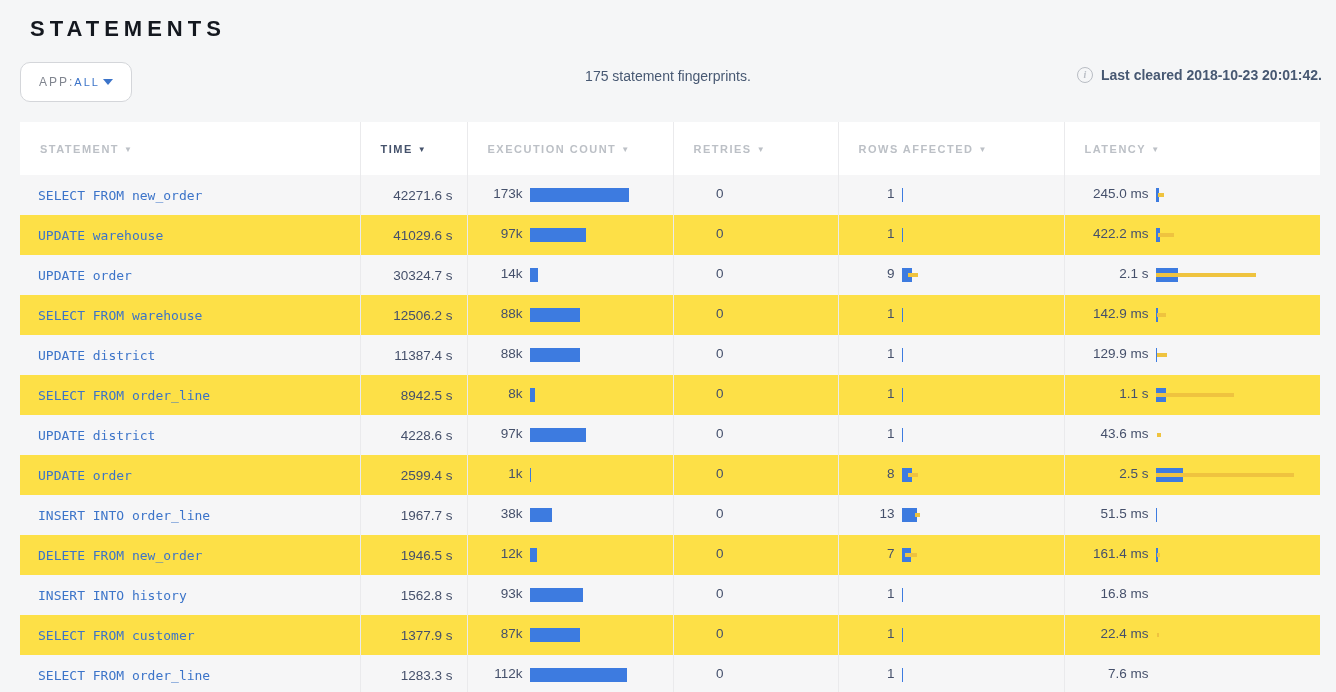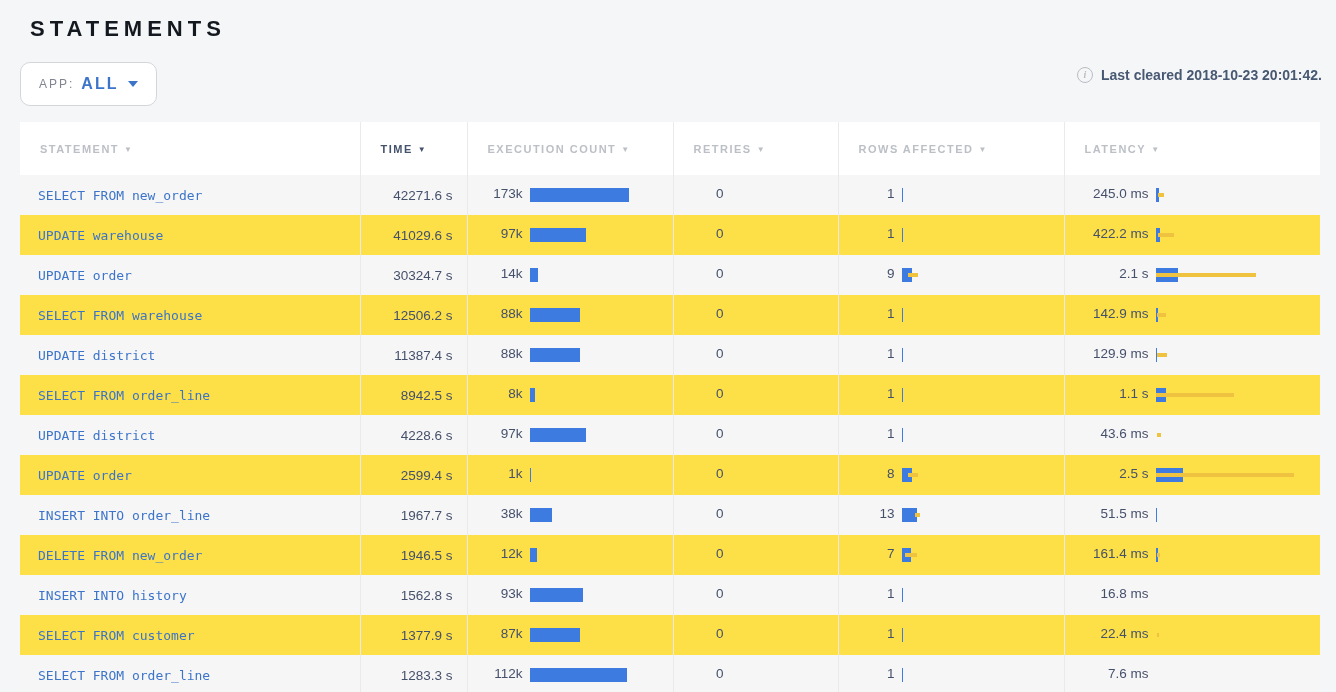--- a/index.html
+++ b/index.html
@@ -16,25 +16,25 @@
   .page-title{
     margin:16px 0 0 30px;
     font-size:22px; font-weight:bold; letter-spacing:5px; color:#14181f;
   }
   .toolbar{
     position:relative; height:62px; margin-top:12px;
   }
   .app-dropdown{
     position:absolute; left:20px; top:8px;
     background:#fff; border:1px solid #d4d6da; border-radius:10px;
-    padding:12px 18px; display:flex; align-items:center; gap:7px;
+    padding:12px 18px; display:flex; align-items:center; gap:0;
     cursor:pointer;
   }
   .app-dropdown .app-label{font-size:12px; letter-spacing:2px; color:#80858f;}
-  .app-dropdown .app-value{font-size:16px; letter-spacing:2px; color:var(--link); font-weight:bold;}
+  .app-dropdown .app-value{font-size:11px; letter-spacing:2px; color:var(--link); font-weight:normal;}
   .app-dropdown .caret{
     width:0; height:0; border-left:5px solid transparent; border-right:5px solid transparent;
     border-top:6px solid var(--link); margin-left:3px;
   }
   .summary{
     position:absolute; left:0; right:0; top:14px; text-align:center;
     font-size:14px; color:#475872;
   }
   .last-cleared{
     position:absolute; right:14px; top:13px; display:flex; align-items:center; gap:8px;
@@ -82,20 +82,21 @@
 <body>
 
 <h1 class="page-title">STATEMENTS</h1>
 
 <div class="toolbar">
   <div class="app-dropdown">
     <span class="app-label">APP:</span>
     <span class="app-value">ALL</span>
     <span class="caret"></span>
   </div>
+  <div class="summary">175 statement fingerprints.</div>
   <div class="last-cleared">
     <span class="info-icon">i</span>
     <span>Last cleared 2018-10-23 20:01:42.</span>
   </div>
 </div>
 
 <table>
   <colgroup>
     <col class="c-statement">
       <col class="c-time">

